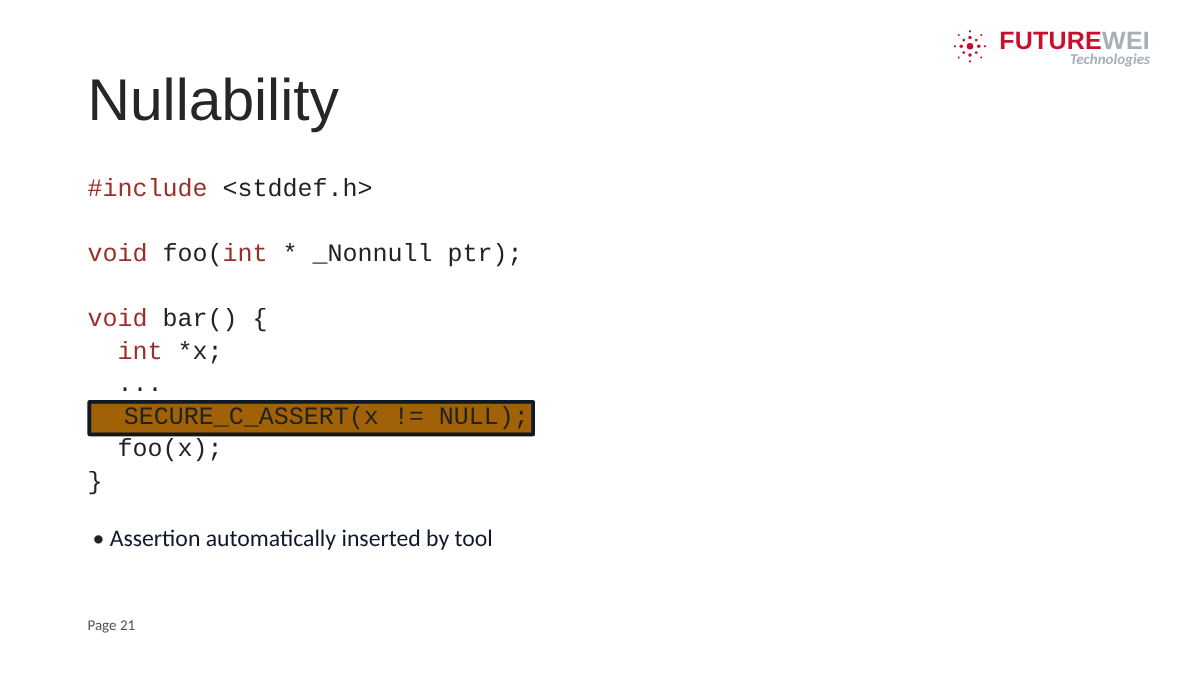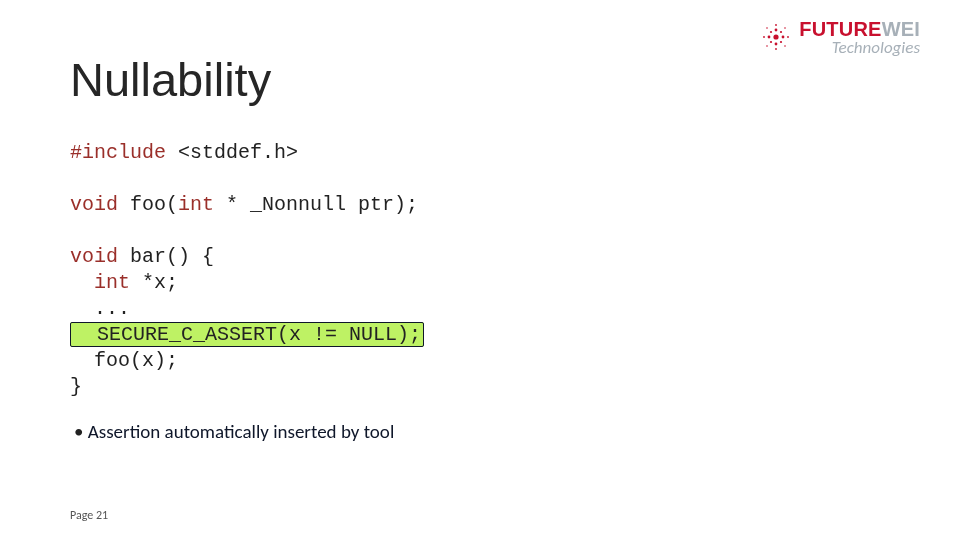--- a/index.html
+++ b/index.html
@@ -24,25 +24,26 @@
   .logo-text-main {
     font-weight: 800;
     color: #c8102e;
     font-size: 20px;
     letter-spacing: 0.2px;
     line-height: 0.95;
     font-family: Arial, sans-serif;
   }
   .logo-text-main .light { color: #a7b0b8; font-weight: 600; }
   .logo-text-sub {
-    font-size: 17px;
+    font-size: 12px;
     color: #a7b0b8;
     font-style: italic;
     text-align: right;
     margin-top: -2px;
+    font-weight: bold;
   }
   .logo-stack { display: flex; flex-direction: column; }
   .title {
     position: absolute;
     left: 70px;
     top: 52px;
     font-size: 47px;
     font-weight: 400;
     color: #262626;
     font-family: "Segoe UI Light", "Segoe UI", Arial, sans-serif;
@@ -62,27 +63,27 @@
     position: absolute;
     left: 74px;
     top: 420px;
     font-size: 19px;
     color: #0f172a;
   }
   .bullet::before { content: "• "; color: #222; }
   .page-num {
     position: absolute;
     left: 70px;
-    bottom: 18px;
+    bottom: 32px;
     font-size: 12px;
     color: #555;
   }
   .hl {
-    background: #bef264;
-    border: 1px solid #0f172a;
+    background: #a16207;
+    border: 3px solid #0f172a;
     border-radius: 2px;
     padding: 0 2px;
   }
 </style>
 </head>
 <body>
 
 <div class="logo">
   <span>
     <svg width="34" height="34" viewBox="0 0 34 34">

